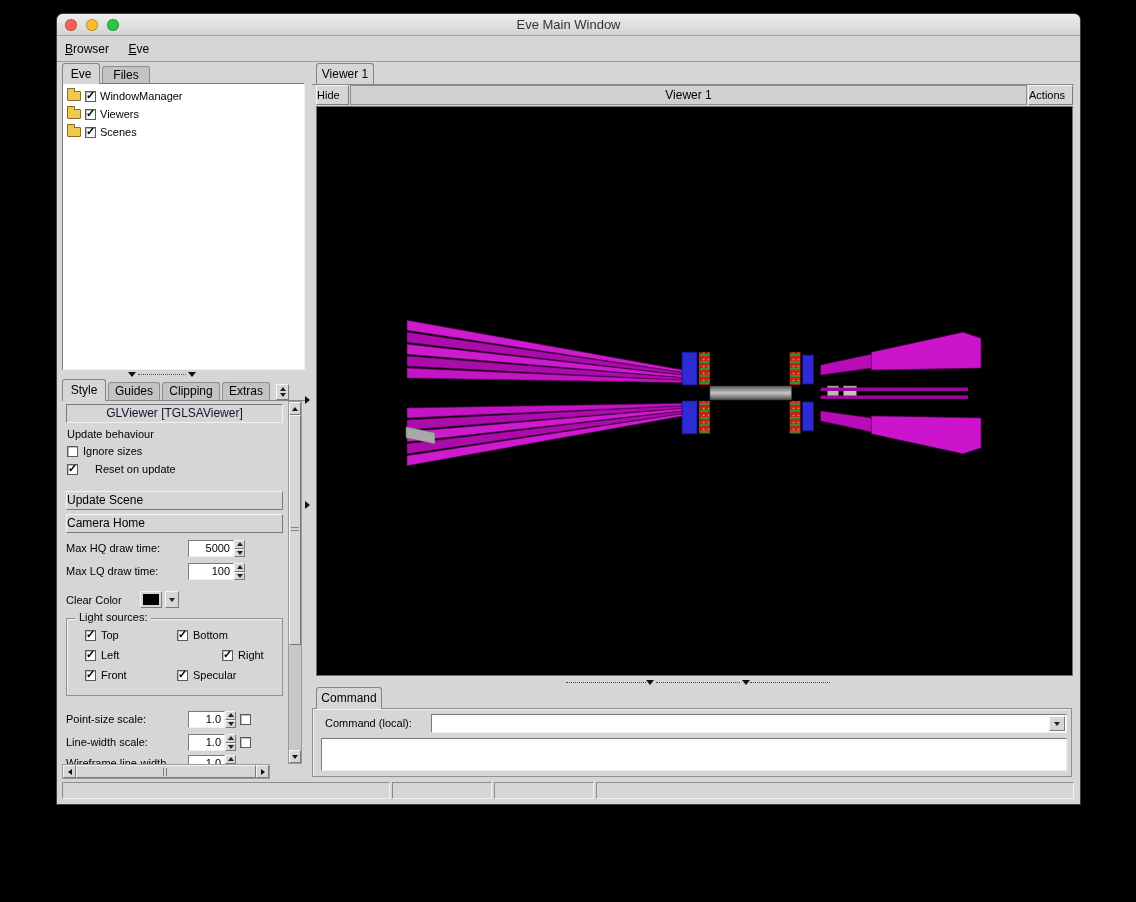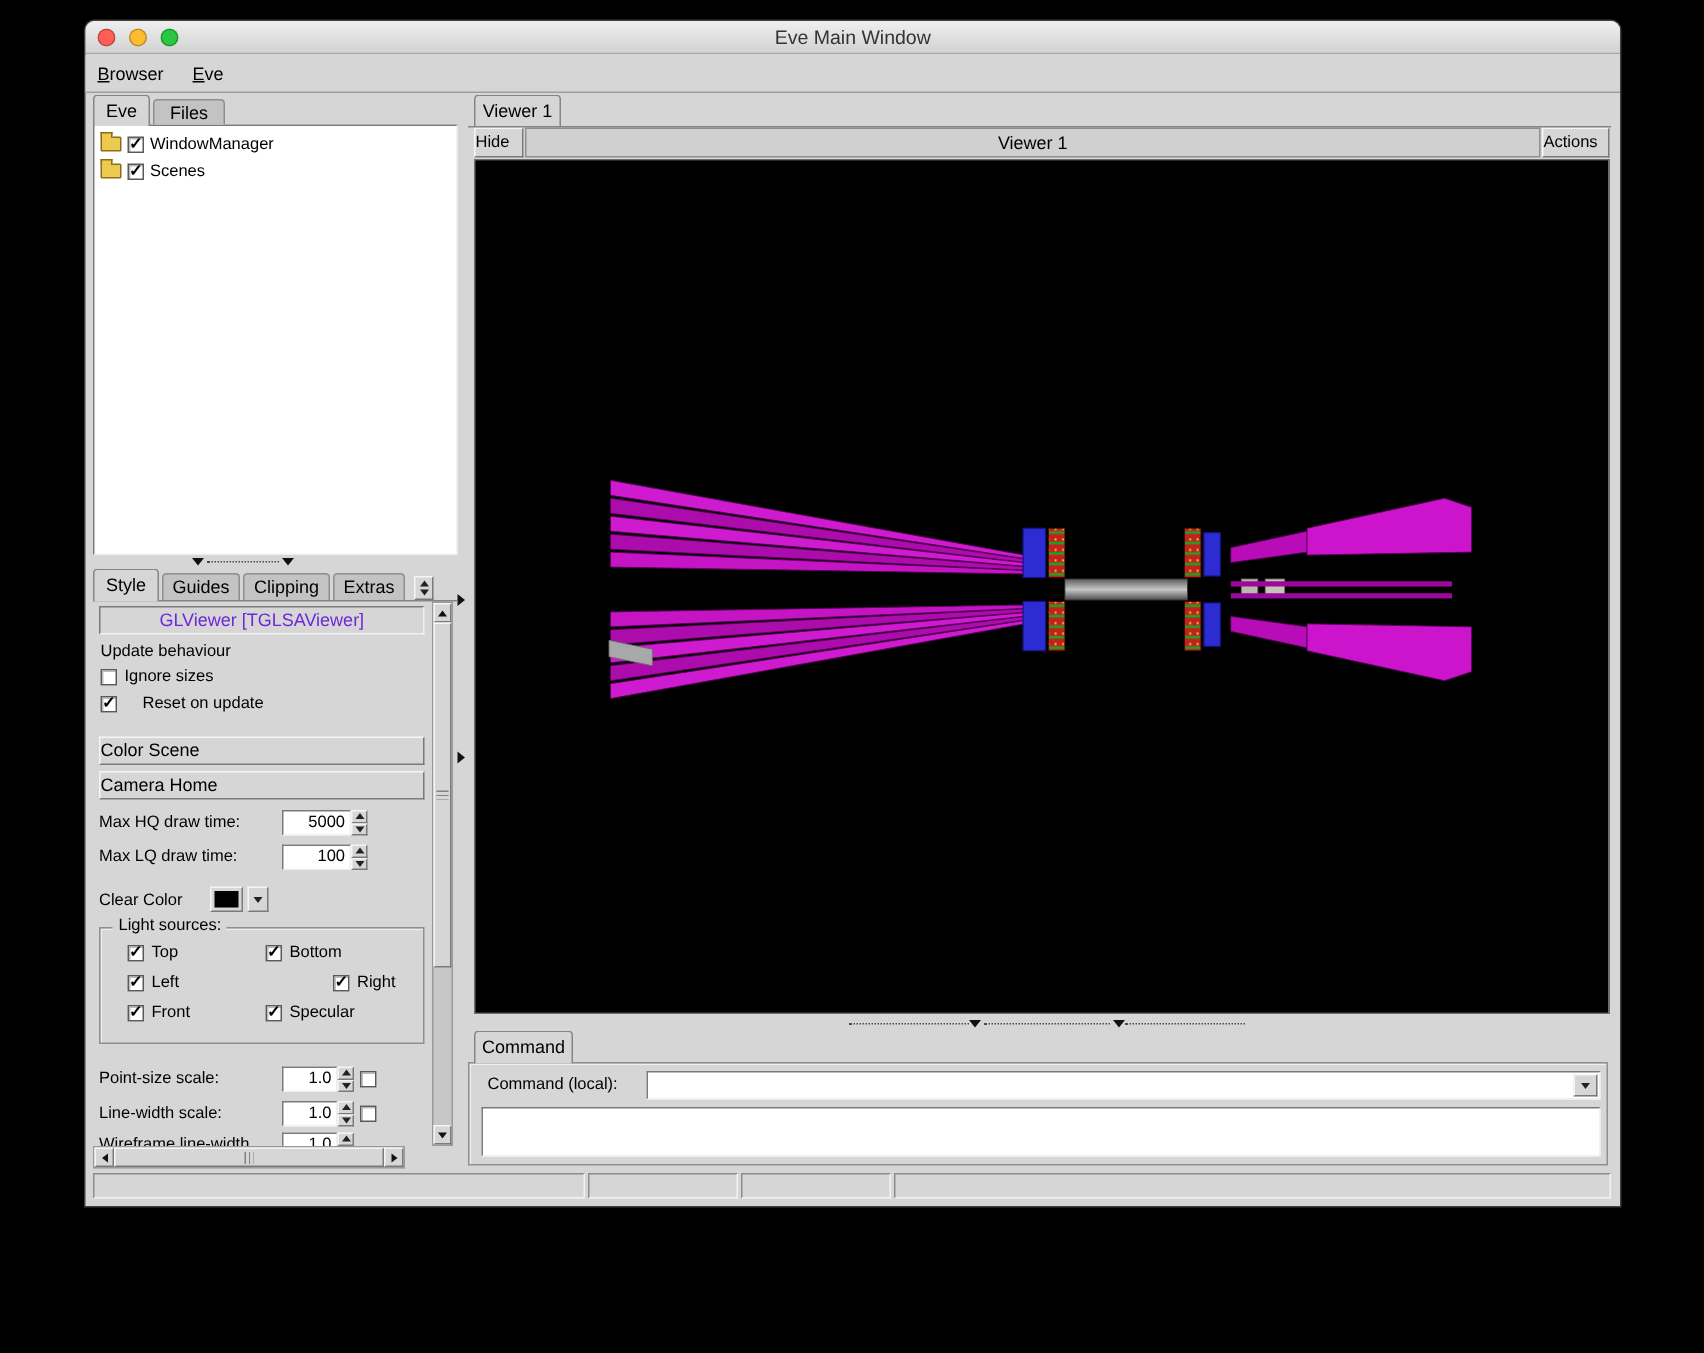--- a/index.html
+++ b/index.html
@@ -86,20 +86,25 @@
   <div class="sunken white" style="position:absolute; left:5px; top:69px; width:243px; height:287px; overflow:hidden;">
     <div style="padding-top:3px;">
       <div class="tree-row">
         <span class="folder"></span>
         <span class="cb checked"></span>
         <span class="lbl">WindowManager</span>
       </div>
       <div class="tree-row">
         <span class="folder"></span>
         <span class="cb checked"></span>
+        <span class="lbl">Viewers</span>
+      </div>
+      <div class="tree-row">
+        <span class="folder"></span>
+        <span class="cb checked"></span>
         <span class="lbl">Scenes</span>
       </div>
     </div>
   </div>
 
   <div style="position:absolute; left:5px; top:356px; width:243px; height:9px; display:flex; align-items:center;">
     <div class="arr-down" style="margin-left:66px;"></div>
     <div class="dots" style="width:48px; margin:0 2px;"></div>
     <div class="arr-down"></div>
   </div>
@@ -109,34 +114,34 @@
   <div class="tab inactive" style="left:105px; top:368px; width:58px; height:18px; line-height:17px;">Clipping</div>
   <div class="tab inactive" style="left:165px; top:368px; width:48px; height:18px; line-height:17px;">Extras</div>
   <div class="raised" style="position:absolute; left:219px; top:370px; width:13px; height:16px; display:flex; flex-direction:column; align-items:center; justify-content:space-evenly;">
     <div class="tri-up"></div>
     <div class="tri-down"></div>
   </div>
   <div class="hline" style="left:5px; top:386px; width:243px;"></div>
 
   <div style="position:absolute; left:0; top:387px; width:231px; height:363px; overflow:hidden;">
 
-    <div class="sunken" style="position:absolute; left:9px; top:3px; width:217px; height:19px; background:#d6d6d6; text-align:center; line-height:17px; color:#6d28d9;">GLViewer [TGLSAViewer]</div>
+    <div class="sunken" style="position:absolute; left:9px; top:3px; width:217px; height:19px; background:#d6d6d6; text-align:center; line-height:17px; color:#0f172a;">GLViewer [TGLSAViewer]</div>
 
     <div class="lbl" style="position:absolute; left:10px; top:27px;">Update behaviour</div>
 
     <div style="position:absolute; left:10px; top:44px; display:flex; align-items:center; gap:5px;">
       <span class="cb"></span>
       <span class="lbl">Ignore sizes</span>
     </div>
     <div style="position:absolute; left:10px; top:62px; display:flex; align-items:center; gap:17px;">
       <span class="cb checked"></span>
       <span class="lbl">Reset on update</span>
     </div>
 
-    <div class="raised btn" style="position:absolute; left:9px; top:90px; width:217px; height:19px; line-height:17px;">Color Scene</div>
+    <div class="raised btn" style="position:absolute; left:9px; top:90px; width:217px; height:19px; line-height:17px;">Update Scene</div>
     <div class="raised btn" style="position:absolute; left:9px; top:113px; width:217px; height:19px; line-height:17px;">Camera Home</div>
 
     <div class="lbl" style="position:absolute; left:9px; top:141px;">Max HQ draw time:</div>
     <div class="numfield" style="position:absolute; left:131px; top:139px; width:46px; height:17px;">5000</div>
     <div class="spincol" style="position:absolute; left:177px; top:139px; width:11px; height:17px;">
       <div class="spinbtn">
           <div class="tri-up"></div>
         </div>
       <div class="spinbtn">
           <div class="tri-down"></div>

